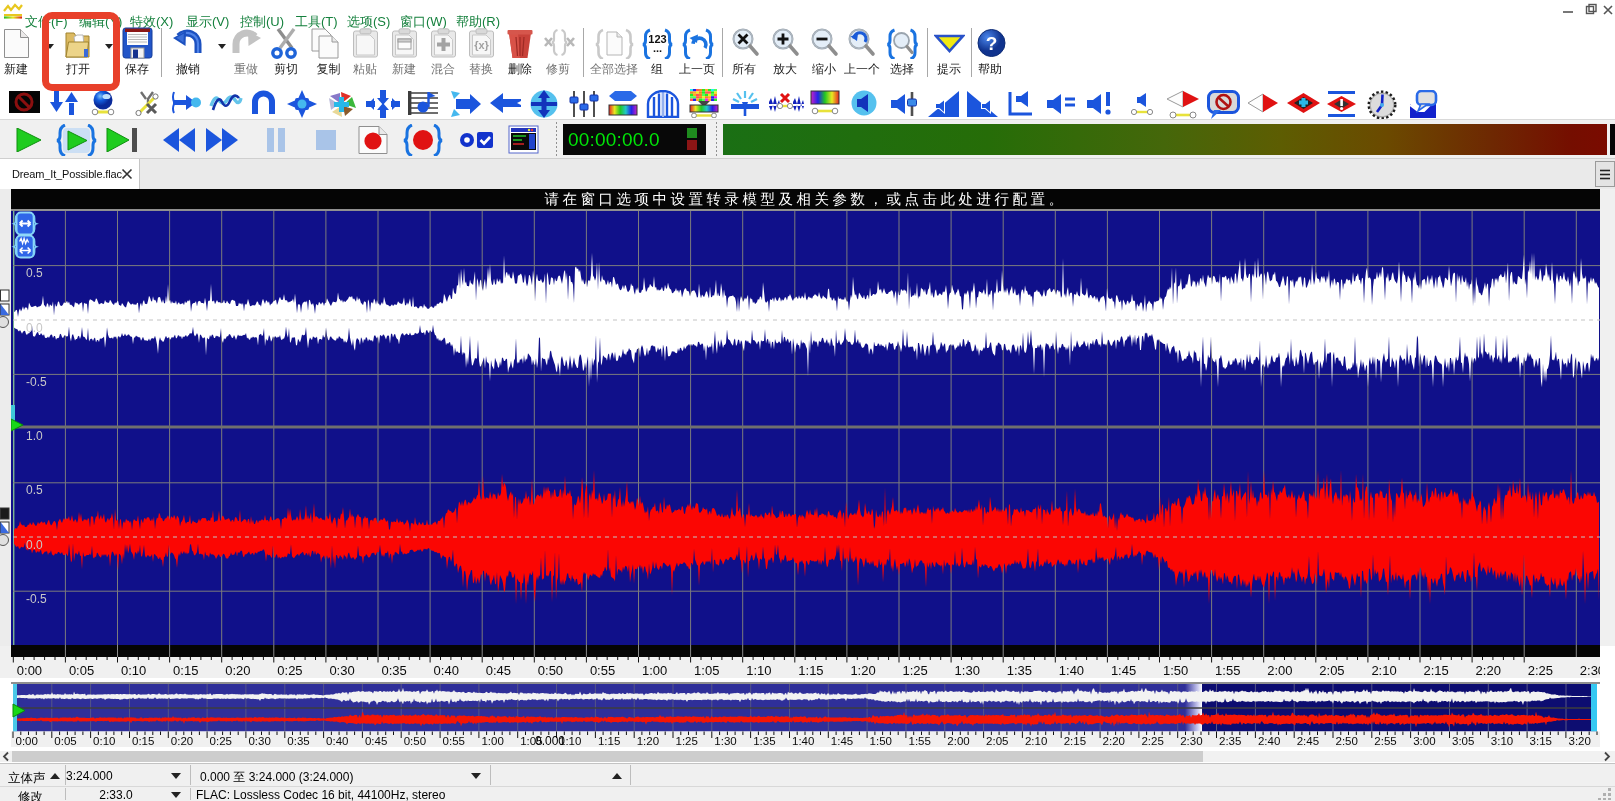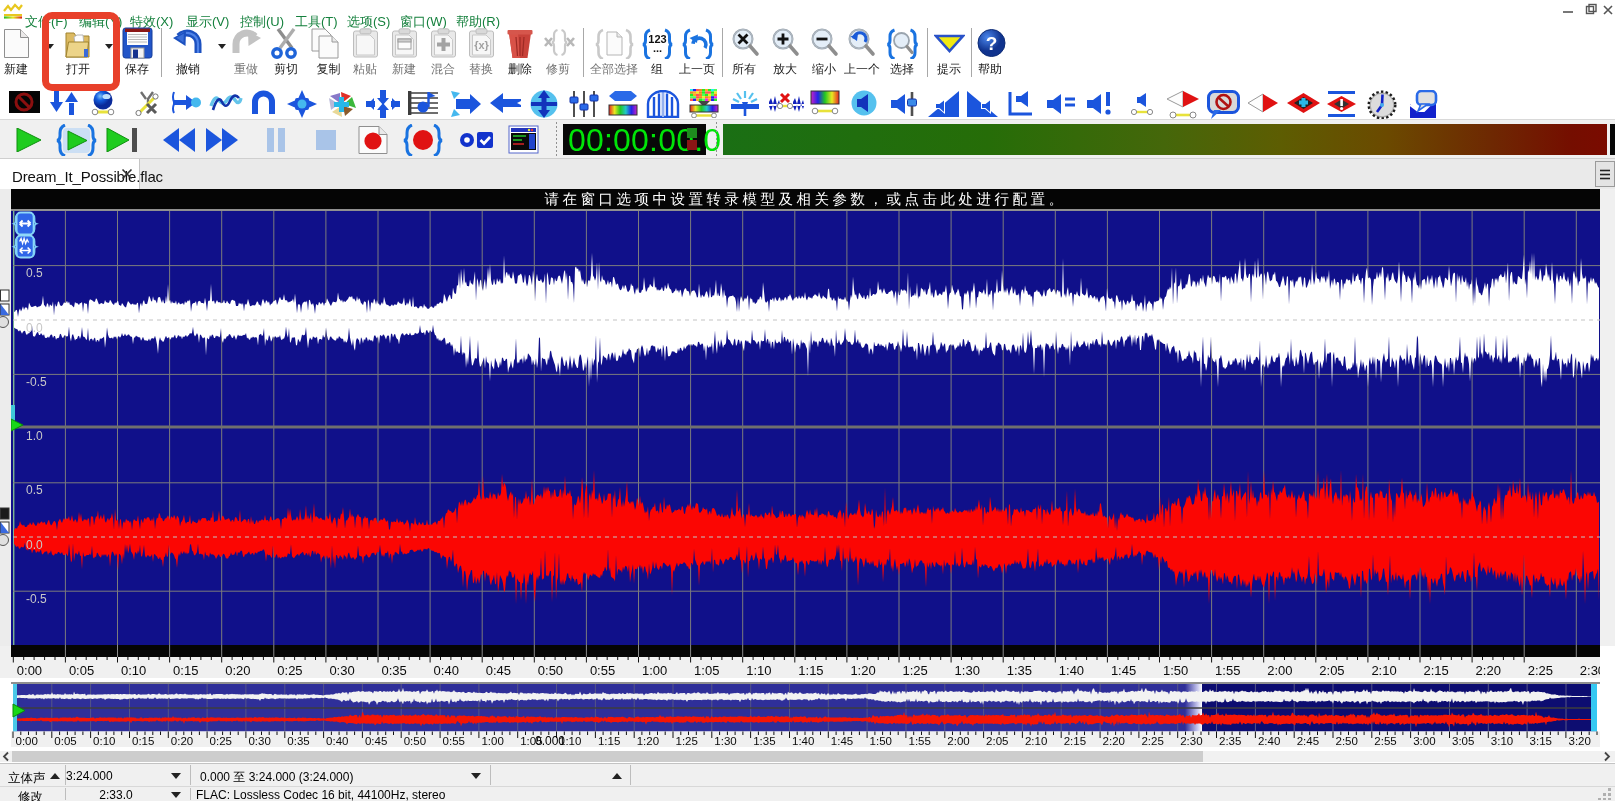--- a/index.html
+++ b/index.html
@@ -606,29 +606,29 @@
       <line x1="5" y1="11" x2="18" y2="11"></line>
       <line x1="5" y1="15" x2="14" y2="15"></line>
     </g>
 <g stroke="#cc2222" stroke-width="1.6">
       <line x1="5" y1="19" x2="16" y2="19"></line>
     </g>
 <rect x="21" y="9" width="6" height="15" fill="#2244cc"></rect>
   </svg>
 <div class="dotsep" style="left:556px;top:122px;height:34px"></div>
 <div class="a" style="left:563px;top:124px;width:143px;height:31px;background:#080808"></div>
-<div class="a" style="left:568px;top:127px;width:120px;height:26px;color:#00e408;font-size:32px;letter-spacing:0.2px;font-family:'Liberation Sans';line-height:26px">00:00:00.0</div>
+<div class="a" style="left:568px;top:127px;width:120px;height:26px;color:#00e408;font-size:19px;letter-spacing:0.2px;font-family:'Liberation Sans';line-height:26px">00:00:00.0</div>
 <div class="a" style="left:687px;top:128px;width:10px;height:10px;background:#1e8b1e"></div>
 <div class="a" style="left:687px;top:140px;width:10px;height:10px;background:#8b1515"></div>
 <div class="dotsep" style="left:716px;top:122px;height:34px"></div>
 <div class="a" style="left:723px;top:124px;width:884px;height:31px;background:linear-gradient(to right,#1a6f14,#266d08 30%,#45670a 50%,#5d5d02 63%,#6b4a00 75%,#6e2802 87%,#750e00 96%,#7a0b00 100%)"></div>
 <div class="a" style="left:1610px;top:124px;width:5px;height:31px;background:#060606"></div>
 <div class="a" style="left:0;top:158px;width:1615px;height:31px;background:#eaeaea;border-top:1px solid #cfcfcf"></div>
 <div class="a" style="left:0;top:159px;width:140px;height:30px;background:#fff;border-right:1px solid #c5c5c5"></div>
-<div class="a" style="left:12px;top:168px;font-size:15px;letter-spacing:-0.15px;color:#111">Dream_It_Possible.flac</div>
+<div class="a" style="left:12px;top:168px;font-size:11px;letter-spacing:-0.15px;color:#111">Dream_It_Possible.flac</div>
 <svg class="ic" style="left:121px;top:168px" width="12" height="12" viewBox="0 0 12 12">
     <path d="M1.5 1.5 l9 9 M10.5 1.5 l-9 9" stroke="#333" stroke-width="1.6"></path>
   </svg>
 <div class="a" style="left:1595px;top:161px;width:20px;height:26px;background:#e3e3e3;border:1px solid #9a9a9a"></div>
 <svg class="ic" style="left:1599px;top:169px" width="12" height="11" viewBox="0 0 12 11">
     <g stroke="#222" stroke-width="1.6">
       <line x1="1" y1="1.5" x2="11" y2="1.5"></line>
       <line x1="1" y1="5.5" x2="11" y2="5.5"></line>
       <line x1="1" y1="9.5" x2="11" y2="9.5"></line>
     </g>

